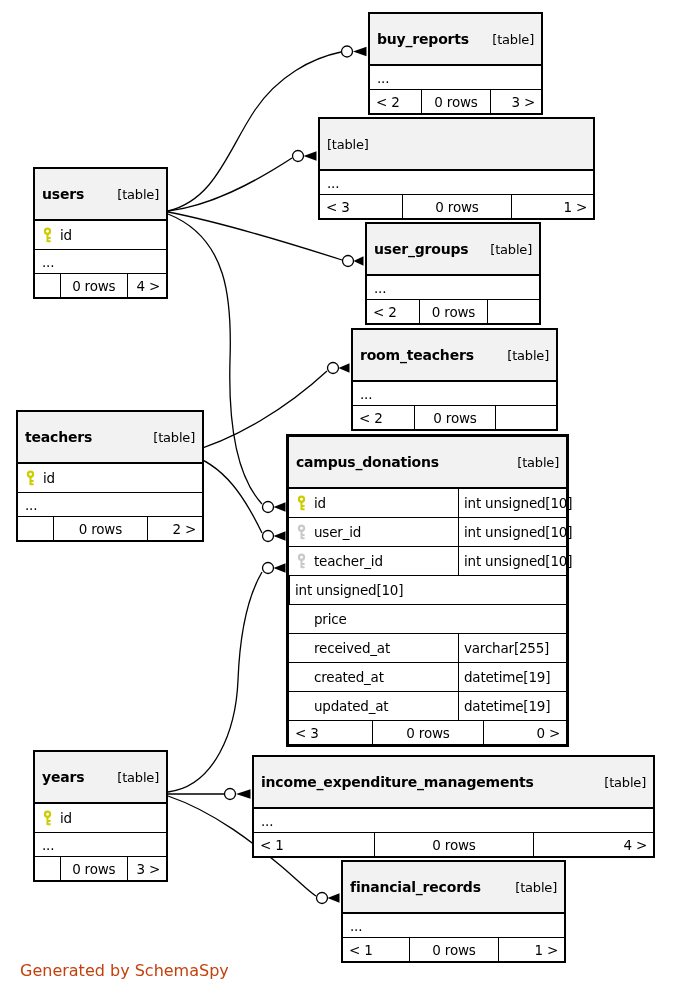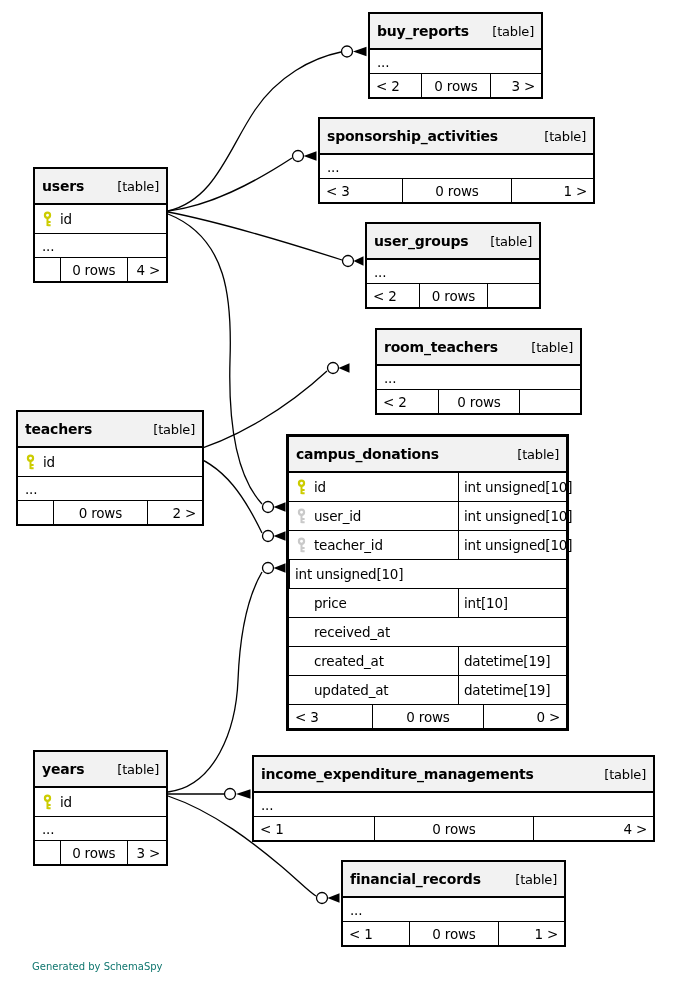--- a/index.html
+++ b/index.html
@@ -16,21 +16,21 @@
   }
   #wires{position:absolute;left:0;top:0;width:673px;height:991px;z-index:0;}
   .tbl{
     position:absolute;z-index:1;background:#fff;border:2px solid var(--border);
     box-sizing:border-box;font-size:13.5px;letter-spacing:-0.2px;
   }
   .tbl.em{border-width:3px;}
   .hd{
     display:flex;justify-content:space-between;align-items:center;gap:10px;
     background:var(--header-bg);border-bottom:2px solid var(--border);
-    height:26px;padding:4px 7px;white-space:nowrap;
+    height:26px;padding:12px 7px;white-space:nowrap;
   }
   .hd .nm{font-weight:bold;font-size:14px;}
   .hd .tag{font-size:13px;}
   .row{
     display:flex;align-items:center;gap:7px;height:29px;
     border-bottom:1px solid var(--border);padding:0 7px;box-sizing:border-box;
     white-space:nowrap;
   }
   .row.ellipsis{height:24px;}
   .row2{display:flex;height:29px;border-bottom:1px solid var(--border);box-sizing:border-box;}
@@ -41,22 +41,22 @@
   .ft span{display:flex;align-items:center;box-sizing:border-box;}
   .ft .fl{flex:0 0 30%;padding-left:6px;}
   .ft .fc{flex:0 0 40%;border-left:1px solid var(--border);justify-content:center;}
   .ft .fr{flex:1;border-left:1px solid var(--border);justify-content:flex-end;padding-right:6px;}
   .ft.ft-k .fl{flex-basis:19%;}
   .ft.ft-k .fc{flex-basis:51%;}
   .key-icon{flex:0 0 auto;}
   .key-pk *{stroke:var(--pk-key);}
   .key-fk *{stroke:var(--fk-key);}
   #credit{
-    position:absolute;left:32px;top:961px;z-index:1;
-    font-family:"DejaVu Sans",sans-serif;font-size:10px;color:#0f766e;
+    position:absolute;left:20px;top:961px;z-index:1;
+    font-family:"DejaVu Sans",sans-serif;font-size:16px;color:#c2410c;
   }
   .wire{fill:none;stroke:#000;stroke-width:1.3px;}
   .dot{fill:#fff;stroke:#000;stroke-width:1.3px;}
   .arr{fill:#000;stroke:none;}
 </style>
 </head>
 <body>
 
 <div id="canvas">
 
@@ -122,21 +122,20 @@
     </div>
     <div class="ft">
       <span class="fl">&lt; 2</span>
       <span class="fc">0 rows</span>
       <span class="fr">3 &gt;</span>
     </div>
   </div>
 
   <div class="tbl" style="left:318px;top:117px;width:277px;">
     <div class="hd">
-      <span class="nm">sponsorship_activities</span>
       <span class="tag">[table]</span>
     </div>
     <div class="row ellipsis">
       <span>...</span>
     </div>
     <div class="ft">
       <span class="fl">&lt; 3</span>
       <span class="fc">0 rows</span>
       <span class="fr">1 &gt;</span>
     </div>
@@ -150,21 +149,21 @@
     <div class="row ellipsis">
       <span>...</span>
     </div>
     <div class="ft">
       <span class="fl">&lt; 2</span>
       <span class="fc">0 rows</span>
       <span class="fr"></span>
     </div>
   </div>
 
-  <div class="tbl" style="left:351px;top:328px;width:207px;margin-left:24px;">
+  <div class="tbl" style="left:351px;top:328px;width:207px;">
     <div class="hd">
       <span class="nm">room_teachers</span>
       <span class="tag">[table]</span>
     </div>
     <div class="row ellipsis">
       <span>...</span>
     </div>
     <div class="ft">
       <span class="fl">&lt; 2</span>
       <span class="fc">0 rows</span>
@@ -207,26 +206,26 @@
       </span>
       <span class="c-type">int unsigned[10]</span>
     </div>
     <div class="row2">
       <span class="c-type">int unsigned[10]</span>
     </div>
     <div class="row2">
       <span class="c-name nokey">
         <span>price</span>
       </span>
-      <span class="c-type">int[10]</span>
     </div>
     <div class="row2">
       <span class="c-name nokey">
         <span>received_at</span>
       </span>
+      <span class="c-type">varchar[255]</span>
     </div>
     <div class="row2">
       <span class="c-name nokey">
         <span>created_at</span>
       </span>
       <span class="c-type">datetime[19]</span>
     </div>
     <div class="row2">
       <span class="c-name nokey">
         <span>updated_at</span>

